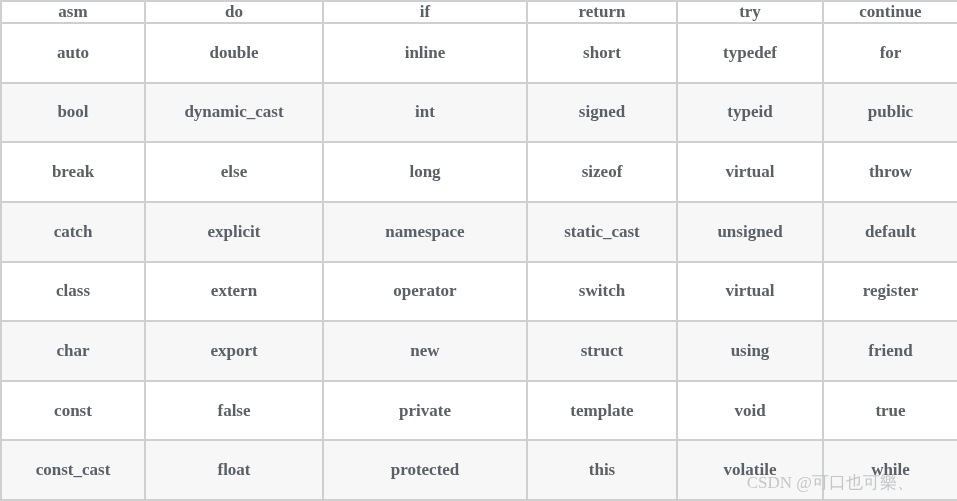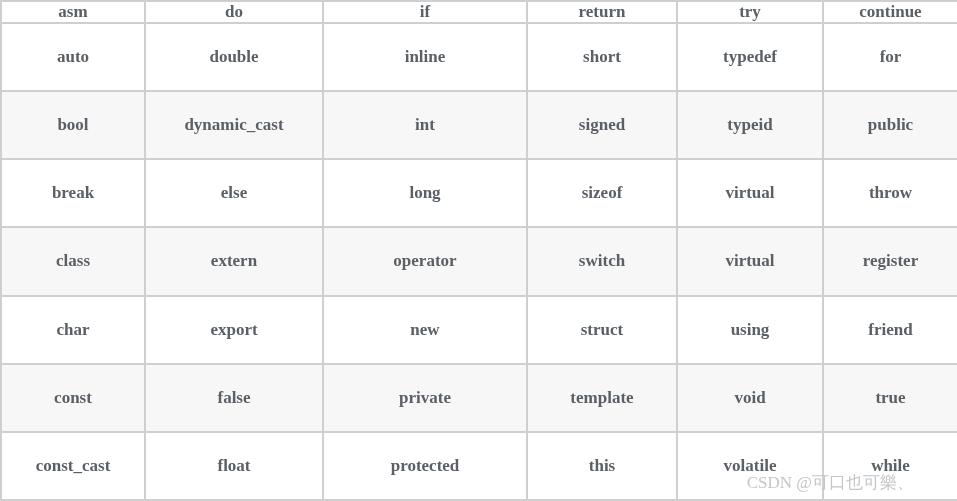--- a/index.html
+++ b/index.html
@@ -91,20 +91,28 @@
         </tr>
         <tr>
           <td>break</td>
           <td>else</td>
           <td>long</td>
           <td>sizeof</td>
           <td>virtual</td>
           <td>throw</td>
         </tr>
         <tr>
+          <td>catch</td>
+          <td>explicit</td>
+          <td>namespace</td>
+          <td>static_cast</td>
+          <td>unsigned</td>
+          <td>default</td>
+        </tr>
+        <tr>
           <td>class</td>
           <td>extern</td>
           <td>operator</td>
           <td>switch</td>
           <td>virtual</td>
           <td>register</td>
         </tr>
         <tr>
           <td>char</td>
           <td>export</td>

